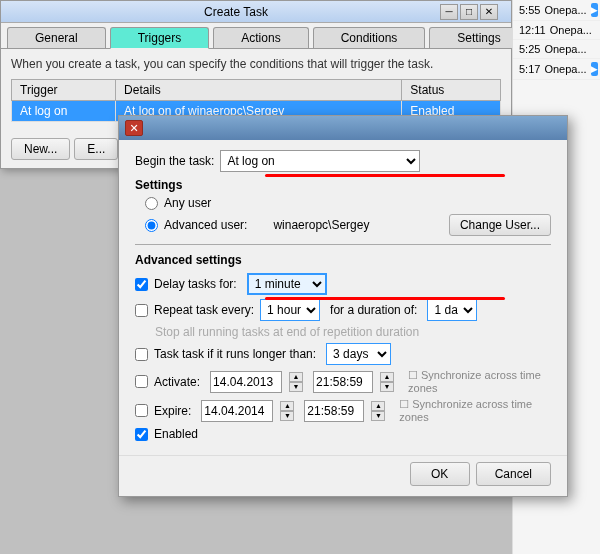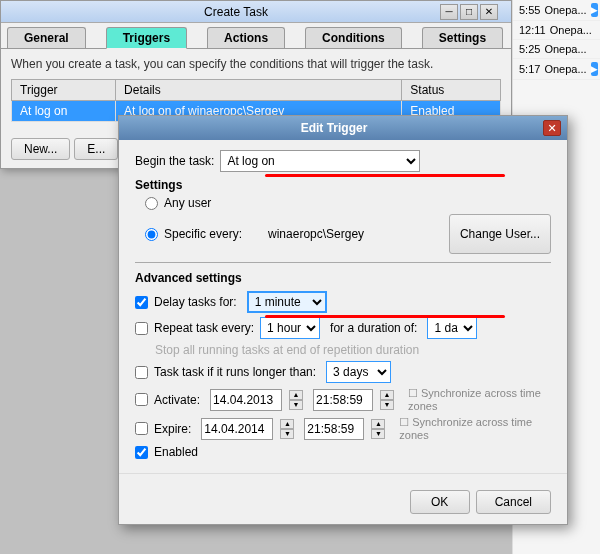--- a/index.html
+++ b/index.html
@@ -63,29 +63,28 @@
     }
 
     .tabs-bar {
       display: flex;
       padding: 4px 6px 0;
       background: #f0f0f0;
       border-bottom: 1px solid #999;
     }
 
     .tab {
-      padding: 3px 16px;
+      padding: 3px 27px;
       border: 1px solid #999;
       border-bottom: none;
       background: #dcdcdc;
       cursor: pointer;
-      margin-right: 20px;
+      margin-right: 4px;
       font-size: 12px;
       border-radius: 3px 3px 0 0;
-      font-weight: bold;
     }
 
     .tab.active {
       background: #5eead4;
       border-bottom: 1px solid #f0f0f0;
       margin-bottom: -1px;
       z-index: 1;
     }
 
     .window-content {
@@ -232,21 +231,21 @@
       font-size: 12px;
     }
 
     .user-value {
       font-size: 12px;
       margin-left: 20px;
       margin-right: auto;
     }
 
     .change-user-btn {
-      padding: 12px 10px;
+      padding: 3px 10px;
       background: linear-gradient(to bottom, #f5f5f5, #e0e0e0);
       border: 1px solid #aaa;
       cursor: pointer;
       font-size: 12px;
       border-radius: 3px;
       margin-left: auto;
     }
 
     .divider {
       border: none;
@@ -337,21 +336,21 @@
     }
 
     .sync-checkbox {
       font-size: 11px;
       color: #888;
     }
 
     .dialog-footer {
       display: flex;
       justify-content: flex-end;
-      padding: 16px 16px 10px;
+      padding: 6px 16px 10px;
       gap: 6px;
       border-top: 1px solid #ddd;
     }
 
     .footer-btn {
       padding: 4px 18px;
       background: linear-gradient(to bottom, #f5f5f5, #e0e0e0);
       border: 1px solid #aaa;
       cursor: pointer;
       font-size: 12px;
@@ -436,21 +435,20 @@
   </div>
 
   <div class="bottom-buttons">
     <button class="btn">New...</button>
     <button class="btn">E...</button>
   </div>
 </div>
 
 <div class="edit-trigger-dialog">
   <div class="dialog-titlebar">
-    <span class="dialog-title">Edit Trigger</span>
     <div class="dialog-close-btn">✕</div>
   </div>
 
   <div class="dialog-content">
 
     <div class="form-row">
       <label class="form-label">Begin the task:</label>
       <select class="form-select" style="width:200px">
         <option>At log on</option>
       </select>
@@ -462,21 +460,21 @@
 
     <div class="section-label">Settings</div>
 
     <div class="radio-group">
       <div class="radio-row">
         <input type="radio" class="radio-input" name="userType" style="">
         <span class="radio-label">Any user</span>
       </div>
       <div class="radio-row" style="align-items:center;">
         <input type="radio" class="radio-input" name="userType" checked="" style="">
-        <span class="radio-label">Specific every:</span>
+        <span class="radio-label">Advanced user:</span>
         <span class="user-value">winaeropc\Sergey</span>
         <button class="change-user-btn">Change User...</button>
       </div>
     </div>
 
     <hr class="divider">
 
     <div class="advanced-section-label">Advanced settings</div>
 
     <div class="checkbox-row">

